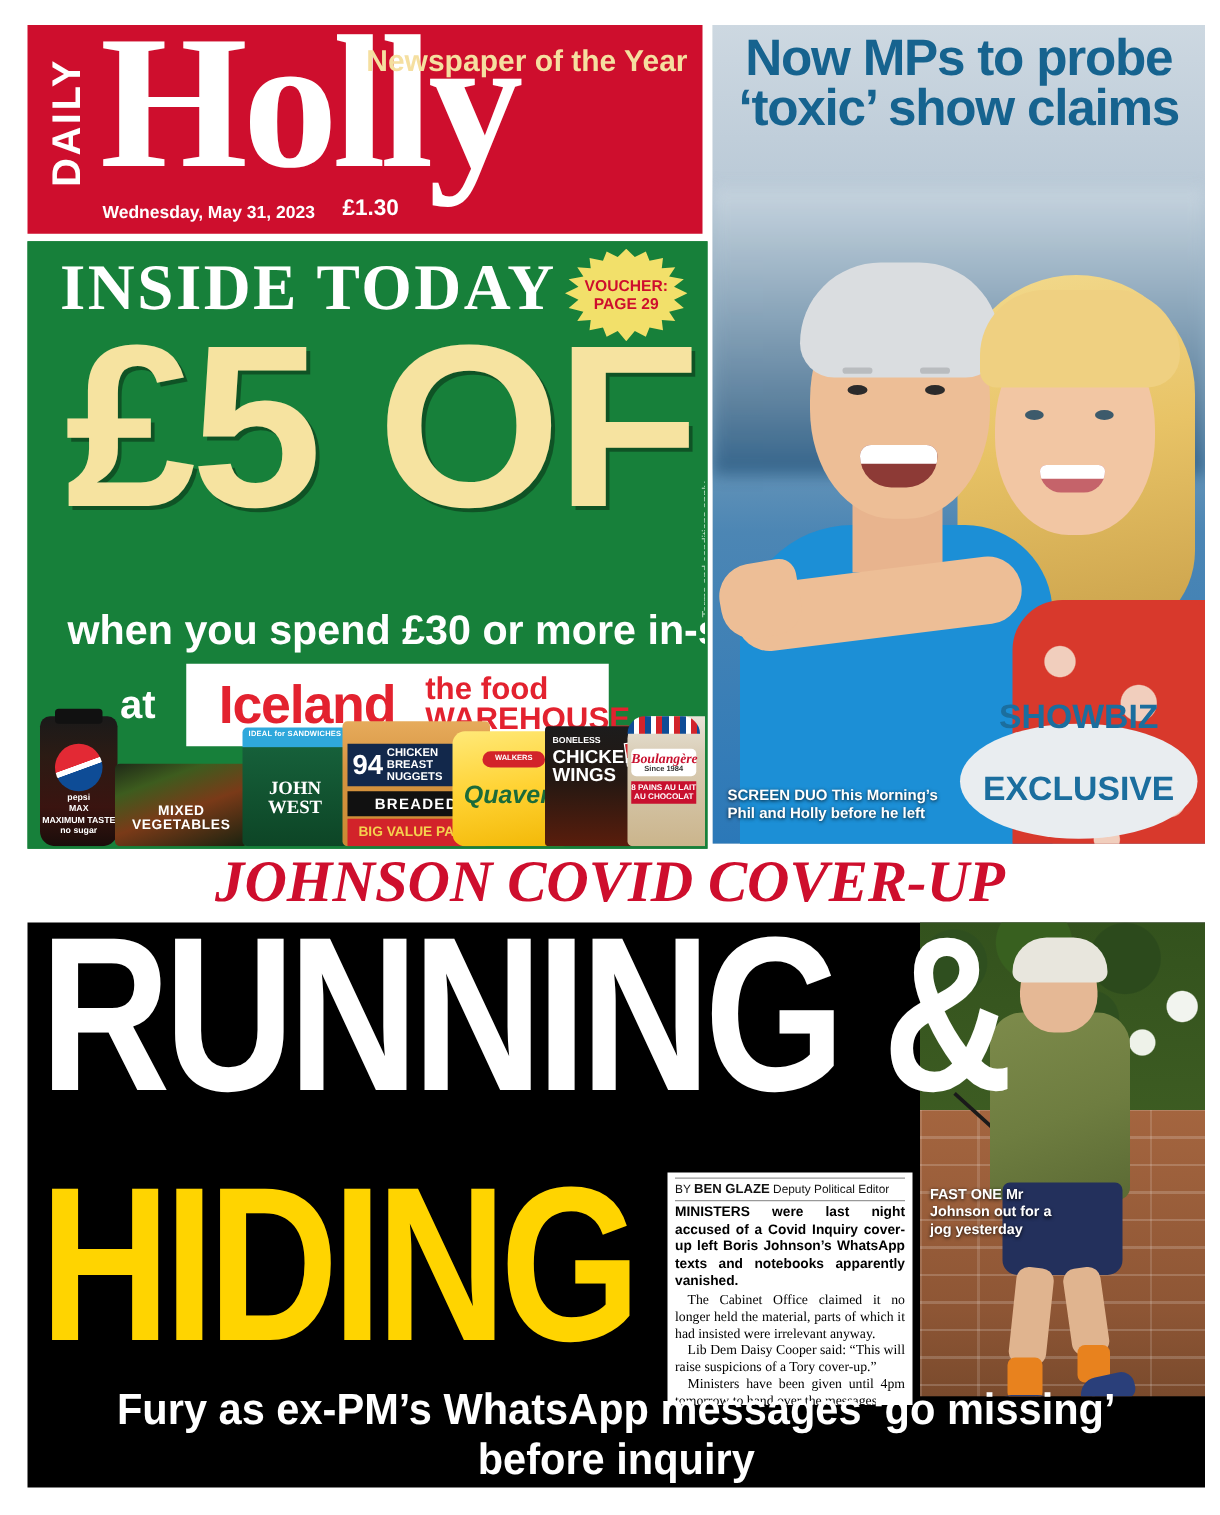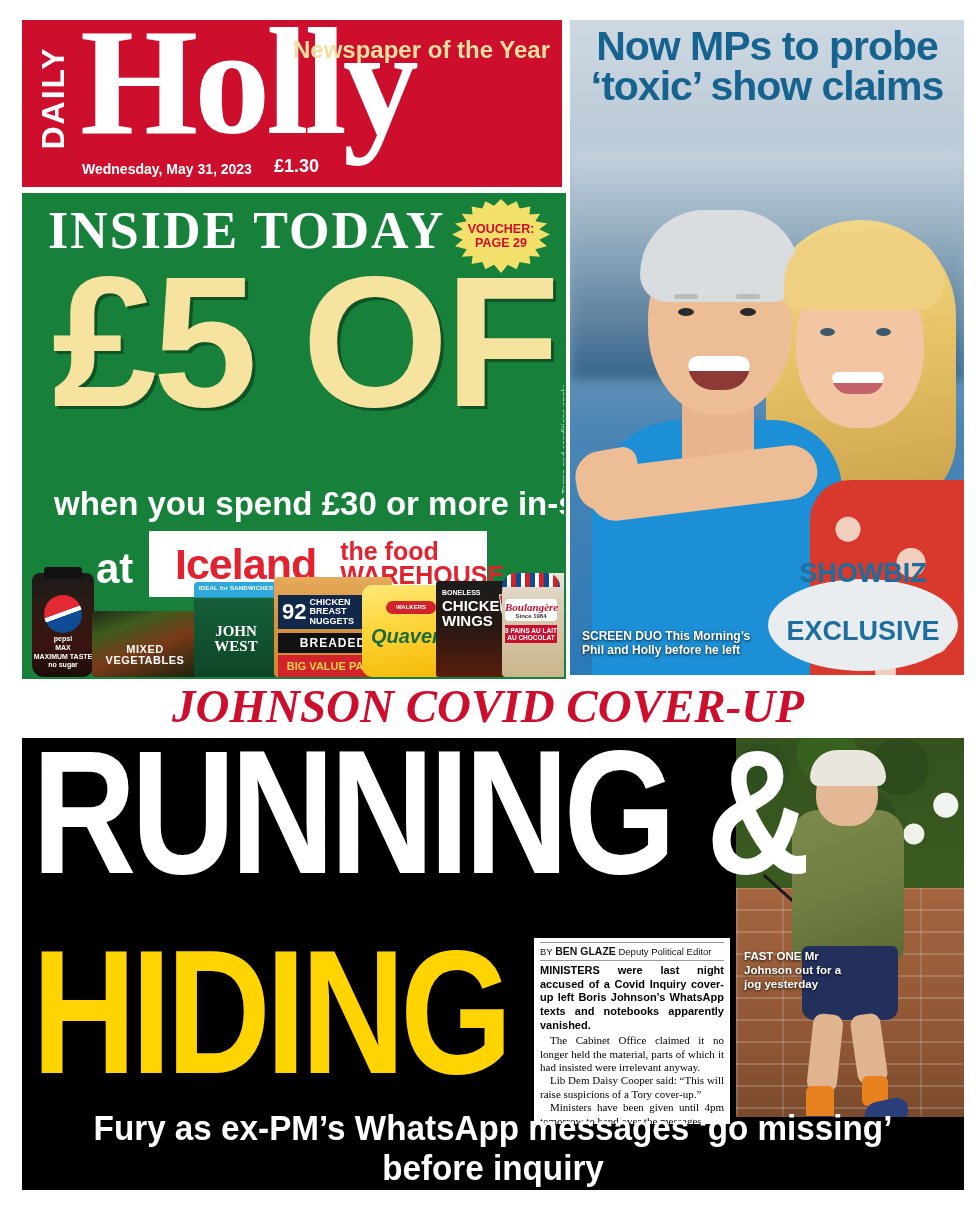--- a/index.html
+++ b/index.html
@@ -49,21 +49,21 @@
       79% 77%,80% 88%,69% 85%,66% 95%,57% 89%,50% 100%,43% 89%,34% 95%,
       31% 85%,20% 88%,21% 77%,10% 78%,15% 68%,3% 64%,11% 55%,0% 48%,
       11% 41%,3% 33%,15% 30%,10% 20%,21% 21%,20% 10%,31% 13%,34% 3%,43% 9%);}
   .sb-text{position:absolute;inset:0;display:flex;flex-direction:column;
      align-items:center;justify-content:center;color:#CE0E2D;
      font-size:12.5px;font-weight:bold;line-height:1.15;text-align:center;}
 
   
   .icebar{position:absolute;left:125px;top:336px;width:338px;height:66px;
           background:#fff;display:flex;align-items:center;}
-  .at-word{position:absolute;left:72px;top:350px;color:#fff;font-size:42px;
+  .at-word{position:absolute;left:72px;top:350px;color:#fff;font-size:32px;
            font-weight:600;}
   .iceland{color:#E3222F;font-family:"Liberation Sans",sans-serif;
            font-size:43px;font-weight:bold;letter-spacing:-1px;
            margin-left:26px;}
   .ic-div{width:2px;height:44px;background:#E3222F;margin:0 12px;}
   .tfw{color:#E3222F;line-height:0.95;}
   .tfw .l1{font-size:25px;font-weight:bold;font-family:"Liberation Sans",sans-serif;}
   .tfw .l2{font-size:25px;font-weight:bold;letter-spacing:0px;}
 
   
@@ -341,21 +341,21 @@
       </div>
       <div class="prod jw">
         <div class="jw-top">IDEAL for SANDWICHES</div>
         <div class="jw-txt">
           <div>JOHN</div>
           <div>WEST</div>
         </div>
       </div>
       <div class="prod nug">
         <div class="nug-band">
-          <span class="nug-66">92</span>
+          <span class="nug-66">94</span>
           <span class="nug-w">
             <span>CHICKEN BREAST</span><br>
             <span>NUGGETS</span>
           </span>
         </div>
         <div class="nug-br">BREADED</div>
         <div class="nug-red">BIG VALUE PACK</div>
       </div>
       <div class="prod qua">
         <div class="qua-tab">WALKERS</div>

